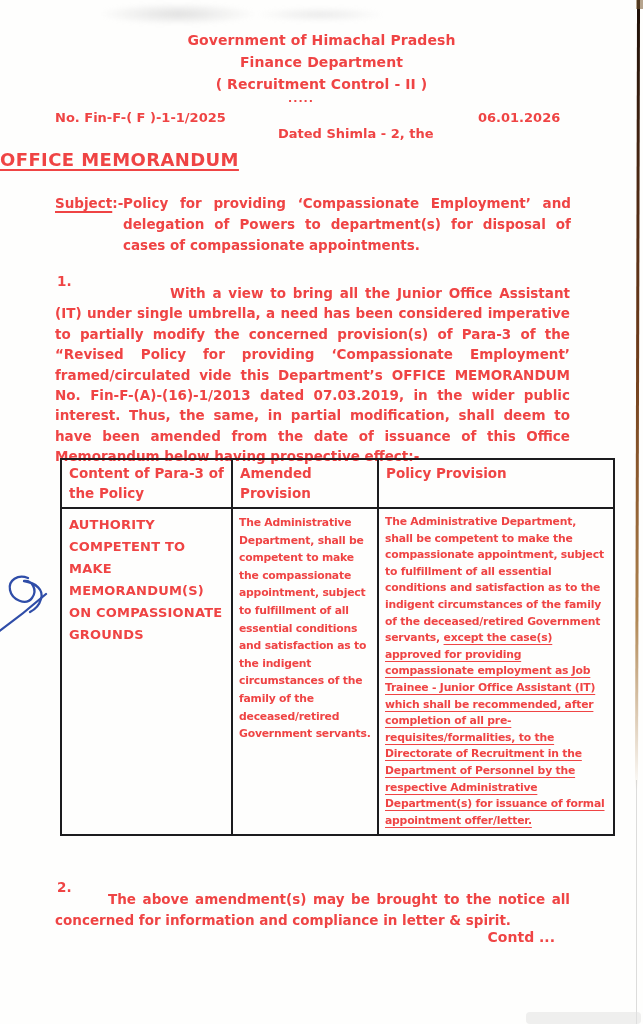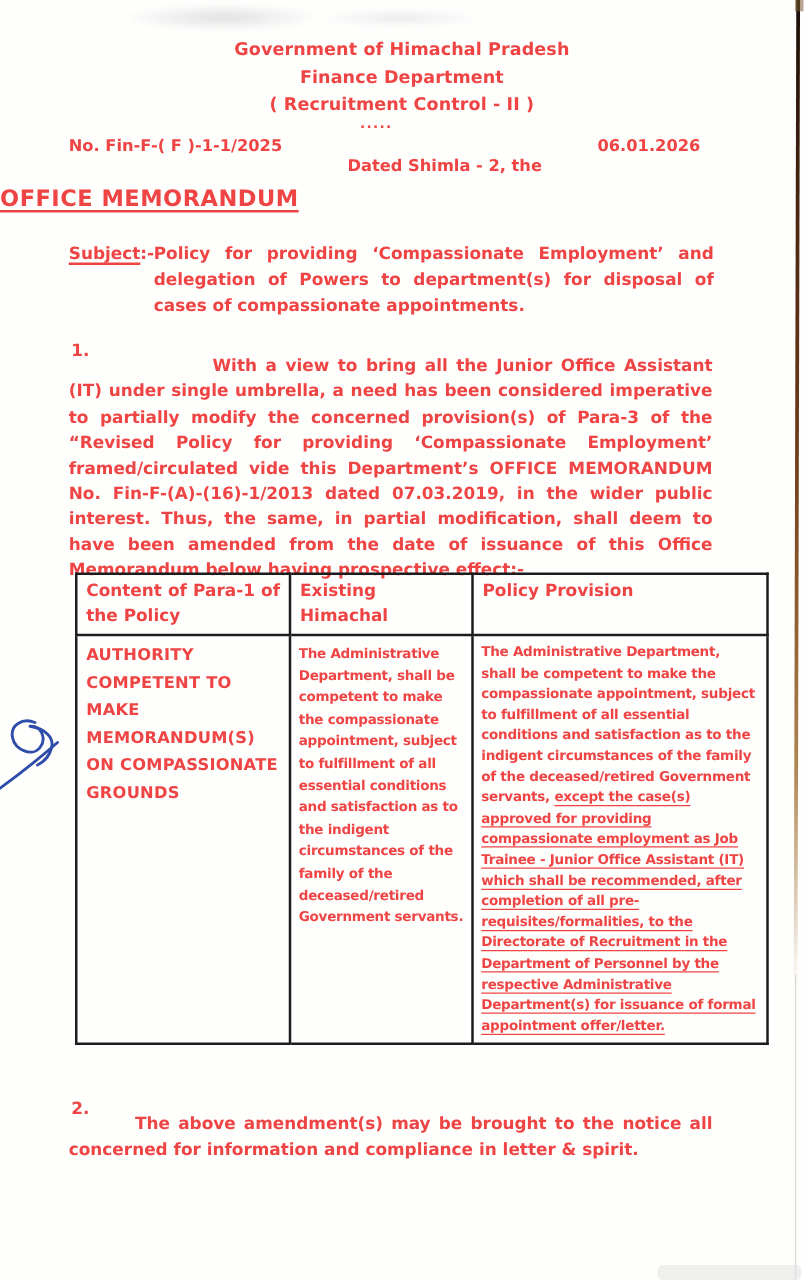--- a/index.html
+++ b/index.html
@@ -91,39 +91,40 @@
   </div>
 
   <div class="para para1">
     <span class="pnum">1.</span>
     <div class="ptext indent-wide">With a view to bring all the Junior Office Assistant (IT) under single umbrella, a need has been considered imperative to partially modify the concerned provision(s) of Para-3 of the “Revised Policy for providing ‘Compassionate Employment’ framed/circulated vide this Department’s OFFICE MEMORANDUM No. Fin-F-(A)-(16)-1/2013 dated 07.03.2019, in the wider public interest. Thus, the same, in partial modification, shall deem to have been amended from the date of issuance of this Office Memorandum below having prospective effect:-</div>
   </div>
 
   <table class="amend">
     <thead>
       <tr>
-        <th class="w1">Content of Para-1 of the Policy</th>
-        <th class="w2">Existing Himachal</th>
+        <th class="w1">Content of Para-3 of the Policy</th>
+        <th class="w2">Amended Provision</th>
         <th class="w3">Policy Provision</th>
       </tr>
     </thead>
     <tbody>
       <tr>
         <td class="c1">AUTHORITY COMPETENT TO MAKE MEMORANDUM(S) ON COMPASSIONATE GROUNDS</td>
         <td class="c2">The Administrative Department, shall be competent to make the compassionate appointment, subject to fulfillment of all essential conditions and satisfaction as to the indigent circumstances of the family of the deceased/retired Government servants.</td>
         <td class="c3"><span>The Administrative Department, shall be competent to make the compassionate appointment, subject to fulfillment of all essential conditions and satisfaction as to the indigent circumstances of the family of the deceased/retired Government servants, </span><span class="ul">except the case(s) approved for providing compassionate employment as Job Trainee - Junior Office Assistant (IT) which shall be recommended, after completion of all pre-requisites/formalities, to the Directorate of Recruitment in the Department of Personnel by the respective Administrative Department(s) for issuance of formal appointment offer/letter.</span></td>
       </tr>
     </tbody>
   </table>
 
   <div class="para para2">
     <span class="pnum">2.</span>
     <div class="ptext indent-small">The above amendment(s) may be brought to the notice all concerned for information and compliance in letter &amp; spirit.</div>
   </div>
 
+  <div class="contd">Contd ...</div>
 
   <svg class="pen-mark" width="56" height="76" viewBox="0 0 56 76">
     <g fill="none" stroke="#2f4da8" stroke-width="2.3" stroke-linecap="round" stroke-linejoin="round">
       <path d="M 30 12 C 20 8 10 14 12 24 C 14 34 28 40 34 32 C 40 24 34 14 26 15 C 38 17 46 24 43 33 C 41 40 36 44 32 46"></path>
       <path d="M 0 66 C 14 56 32 42 48 28"></path>
     </g>
   </svg>
 
 </div>
 

